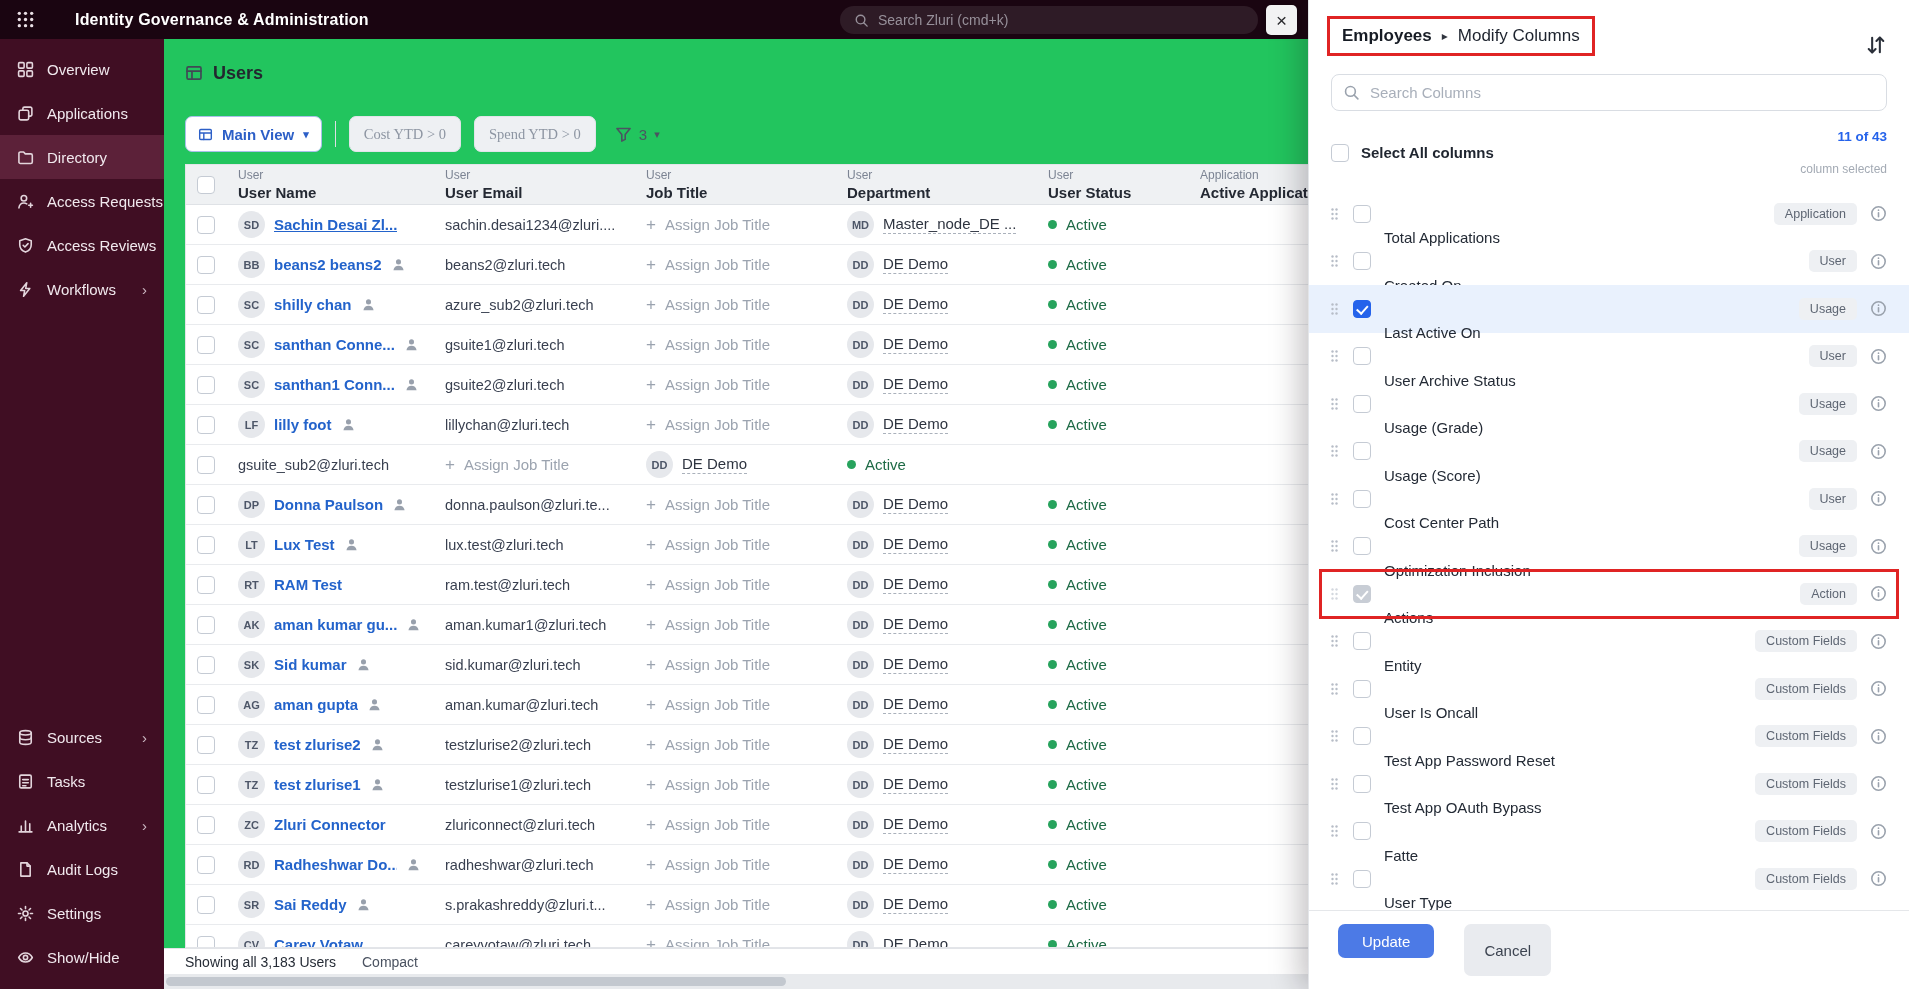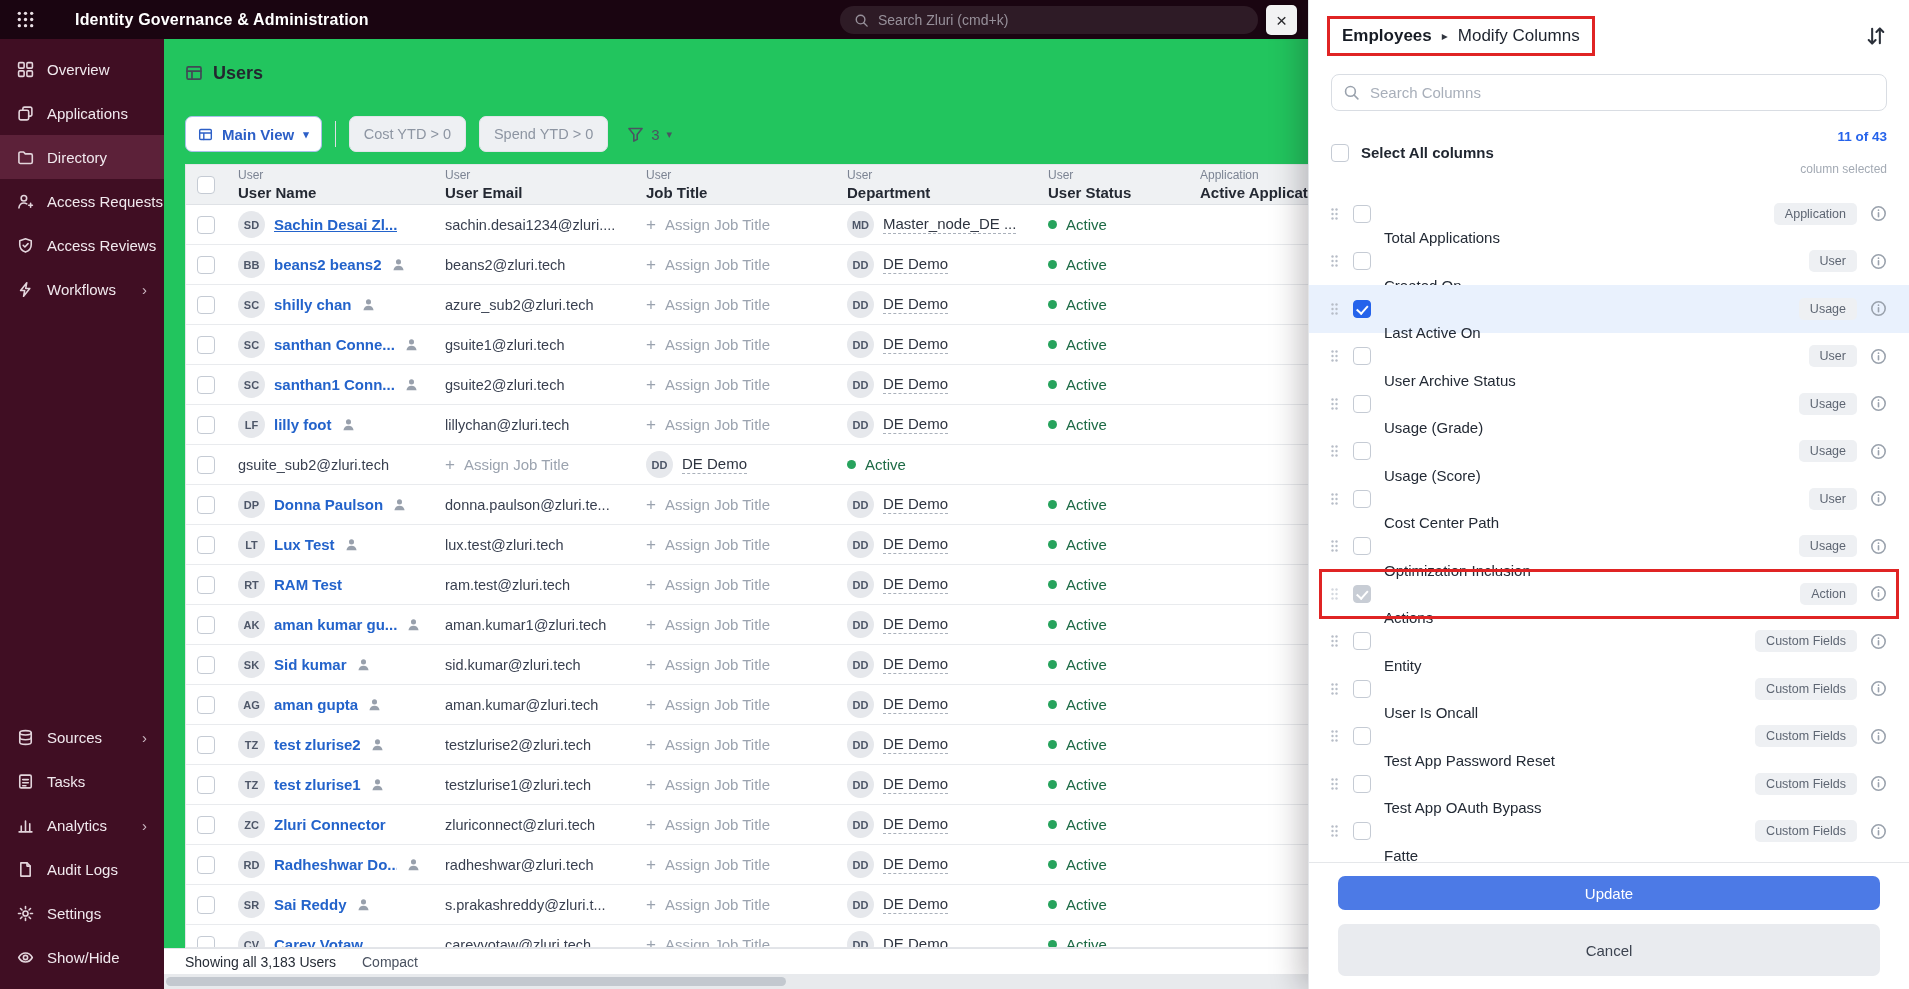--- a/index.html
+++ b/index.html
@@ -41,21 +41,21 @@
   .page-head .ic { width:18px; height:18px; color:#414855; }
   .page-head h1 { margin:0; font-size:18px; font-weight:700; color:#23272f; }
 
   .toolbar { position:absolute; top:77px; left:21px; display:flex; align-items:center; gap:13px; height:36px; }
   .pill-mainview { display:flex; align-items:center; gap:9px; height:36px; padding:0 12px; background:#fff;
     border:1px solid #a9c0ea; border-radius:7px; color:#2c5fc7; font-size:15px; font-weight:600; cursor:pointer; }
   .pill-mainview .ic { width:15px; height:15px; color:#2c5fc7; }
   .caret { font-size:11px; line-height:1; }
   .tb-divider { width:1px; height:26px; background:#dcdfe4; }
   .pill-filter { height:36px; display:flex; align-items:center; padding:0 14px; background:#eef0f3;
-    border:1px solid #e1e4e9; border-radius:7px; color:#8d95a2; font-size:14.5px; cursor:pointer; white-space:nowrap; }
+    border:1px solid #e1e4e9; border-radius:7px; color:#8d95a2; font-size:14.5px; cursor:pointer; white-space:nowrap;font-family:Liberation Serif, serif; }
   .funnel { display:flex; align-items:center; gap:7px; color:#4b5361; font-size:15px; margin-left:6px; cursor:pointer; }
   .funnel .ic { width:17px; height:17px; }
 
   .table-wrap { position:absolute; top:125px; left:21px; right:0; bottom:41px; background:#fff;
     border:1px solid #e3e5e9; border-right:none; overflow:hidden; }
   .thead, .trow { display:grid; grid-template-columns:40px 207px 201px 201px 201px 152px 1fr; }
   .thead { height:40px; background:#eff1f3; border-bottom:1px solid #dfe2e6; }
   .th { display:flex; flex-direction:column; justify-content:center; padding:0 12px; overflow:hidden; }
   .th-check, .td-check { display:flex; align-items:center; justify-content:center; padding:0; }
   .grp { font-size:12px; color:#7c8493; line-height:1.3; white-space:nowrap; }
@@ -86,21 +86,21 @@
     border-top:1px solid #e2e4e8; display:flex; align-items:center; gap:26px; padding-left:21px;
     font-size:14px; color:#262c36; z-index:12; font-weight:500; }
   .density { color:#4a5260; cursor:pointer; font-weight:400; }
   .scroll-strip { position:absolute; left:0; right:0; bottom:0; height:15px; background:#e8eaed; z-index:12; }
   .thumb { position:absolute; left:2px; top:3px; height:9px; width:620px; border-radius:5px; background:#c3c8cf; cursor:grab; }
 
   
   .drawer { position:absolute; top:0; left:1308px; width:601px; height:989px; background:#fff; z-index:55;
     border-left:1px solid #e3e5e9; box-shadow:-8px 0 28px rgba(20,10,20,.25);
     display:flex; flex-direction:column; }
-  .drawer-head { display:flex; align-items:center; justify-content:space-between; padding:16px 22px 6px 18px; }
+  .drawer-head { display:flex; align-items:flex-end; justify-content:space-between; padding:16px 22px 6px 18px; }
   .breadcrumb-box { display:flex; align-items:center; gap:10px; border:3px solid #e02424; padding:7px 12px; }
   .bc-parent { font-size:17px; font-weight:700; color:#161b24; cursor:pointer; }
   .bc-sep { font-size:12px; color:#30353f; }
   .bc-current { font-size:17px; font-weight:500; color:#1d232e; }
   .sort-btn { width:22px; height:22px; color:#2b303a; cursor:pointer; }
 
   .drawer-search { margin:12px 22px 0; position:relative; }
   .search-cols { width:100%; height:37px; border:1px solid #d9dde3; border-radius:8px;
     padding:0 12px 0 38px; font-size:15px; color:#30363f; background:#fff; outline:none; font-family:inherit; }
   .search-cols::placeholder { color:#a8afba; }
@@ -117,21 +117,21 @@
     position:relative; cursor:pointer; }
   .col-item.highlighted { background:#e9f1fd;justify-content:space-between; }
   .col-item.annotated::after { content:""; position:absolute; left:10px; right:10px; top:-1px; bottom:-1px;
     border:3px solid #e02424; pointer-events:none; }
   .drag { width:11px; height:16px; color:#b7bdc7; flex:none; cursor:grab; }
   .col-item.annotated .drag { color:#d3d7de; }
   .col-label { font-size:15px; color:#232a35; flex:1; overflow:hidden;margin-top:48px; }
   .badge { background:#eef0f3; color:#5e6673; font-size:12.5px; padding:4px 11px; border-radius:5px; flex:none; }
   .info { width:17px; height:17px; color:#9aa2ad; flex:none; }
 
-  .drawer-footer { border-top:1px solid #e5e7ea; padding:13px 29px; display:flex; gap:14px;flex-direction:column; }
+  .drawer-footer { border-top:1px solid #e5e7ea; padding:13px 29px; display:flex; gap:30px; }
   .btn-update { background:#4c7ae6; color:#fff; border:none; border-radius:7px; font-size:15px;
     font-weight:500; padding:0 24px; height:34px; cursor:pointer; font-family:inherit; }
   .btn-cancel { background:#e9ebef; color:#3c4350; border:none; border-radius:7px; font-size:15px;
     padding:0 20px; height:52px; cursor:pointer; font-family:inherit; }
 </style>
 </head>
 <body>
 
 <header class="topbar">
   <span class="tb-grid" data-icon="grid-9-icon">

